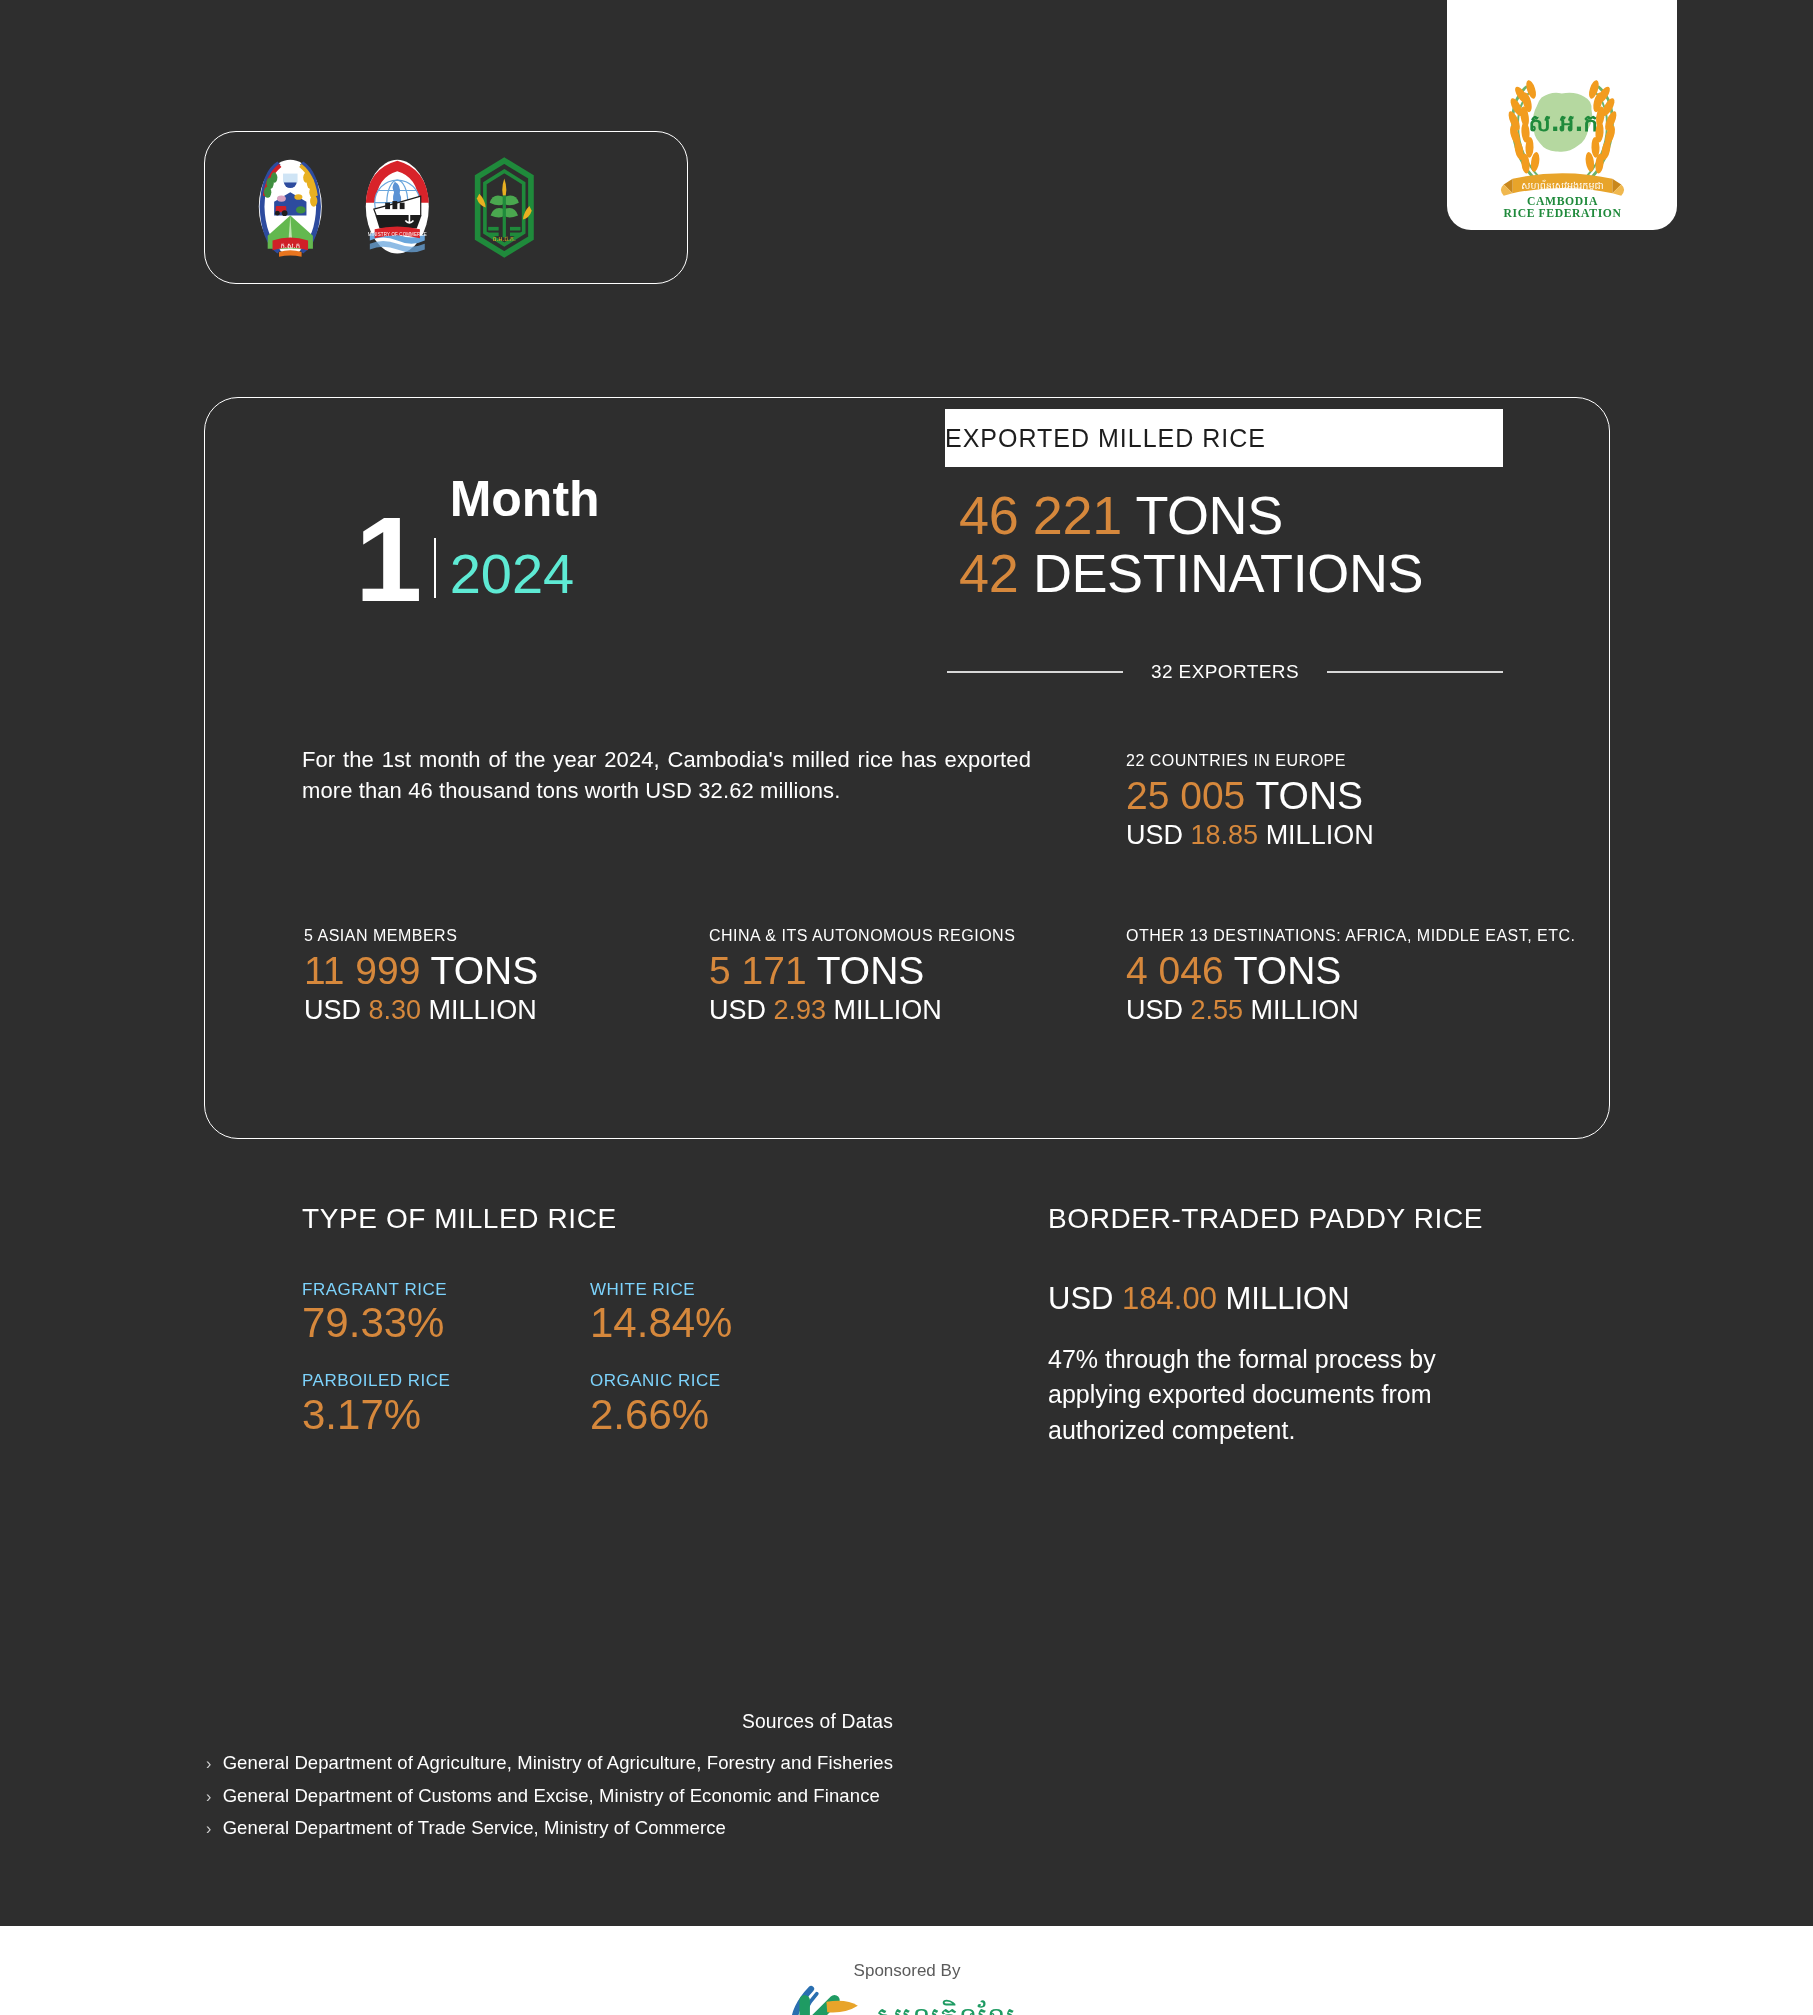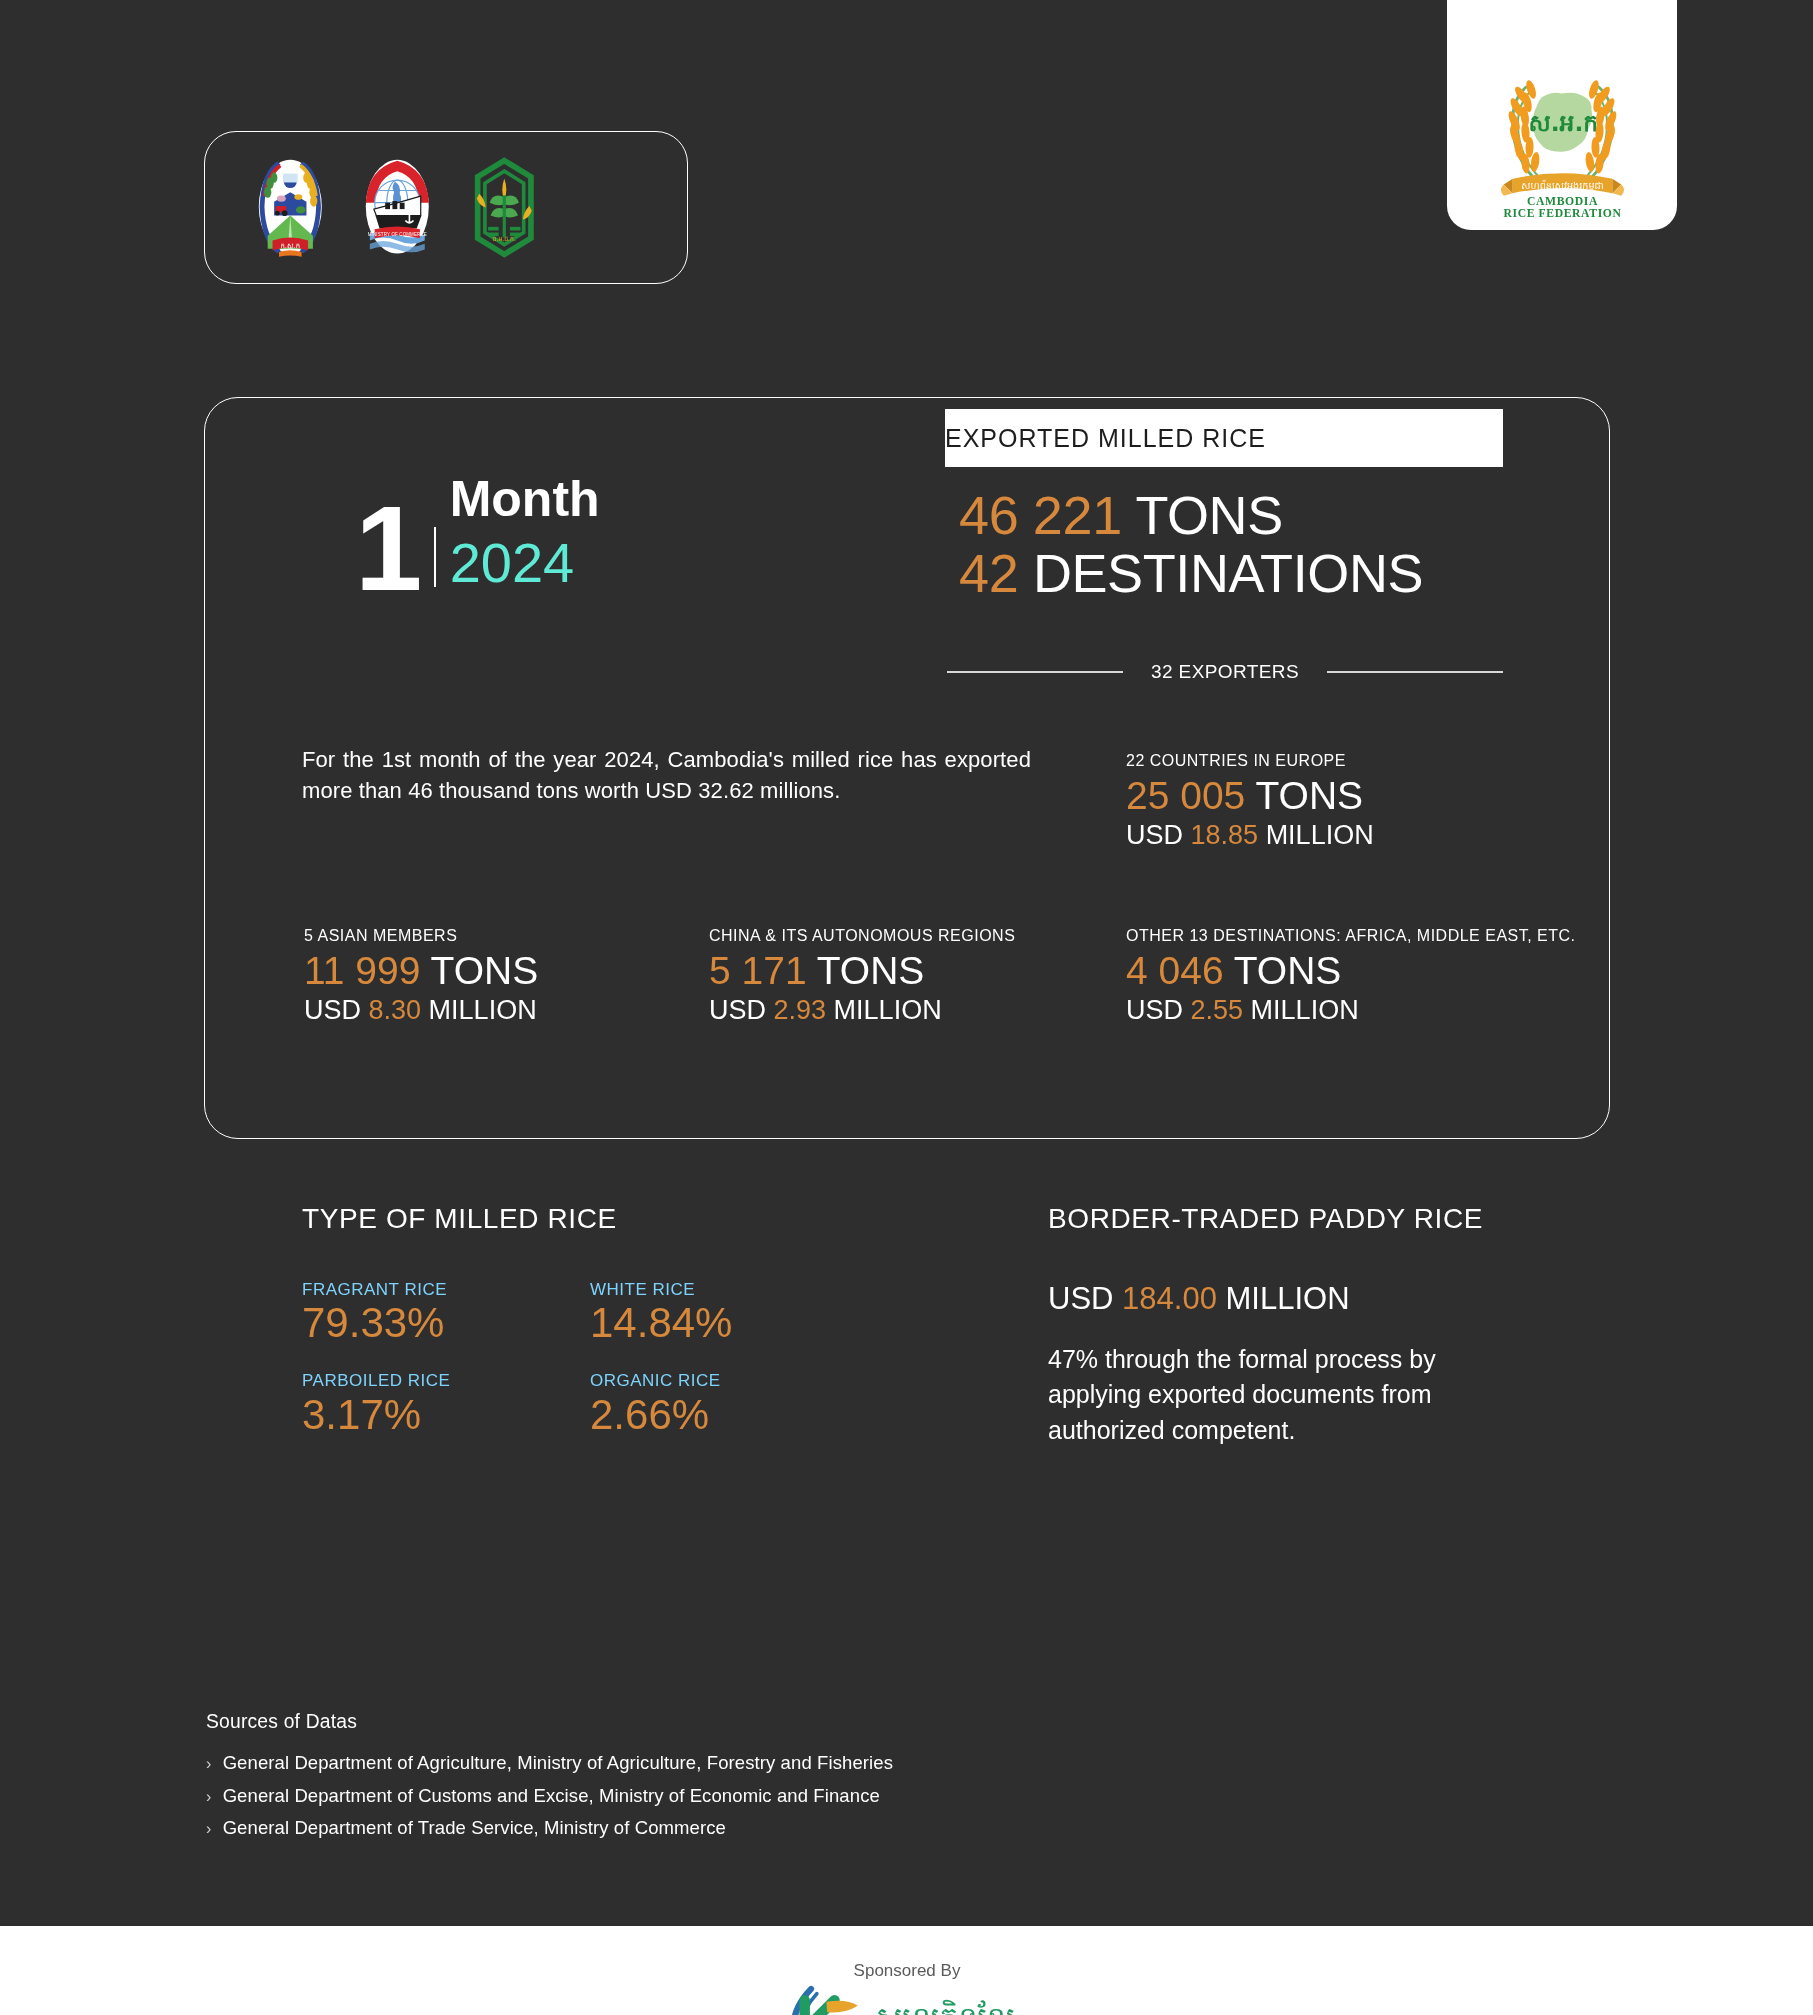--- a/index.html
+++ b/index.html
@@ -57,21 +57,21 @@
     display:flex; align-items:flex-end; gap:13.7px;
   }
   .big-one {
     font-size:121px; font-weight:700; line-height:0.72;
     color:#ffffff; letter-spacing:-2.4px;
   }
   .month-divider {
     width:2.4px; height:60px; background:#ffffff;
     margin-bottom:5.6px;
   }
-  .month-stack { display:flex; flex-direction:column; gap:11px; padding-bottom:1.6px; }
+  .month-stack { display:flex; flex-direction:column; gap:22px; padding-bottom:1.6px; }
   .month-word { font-size:50px; font-weight:700; line-height:1; color:#ffffff; }
   .year-word  { font-size:56px; font-weight:400; line-height:1; color:#5eead4; }
 
   .stat-hero { position:absolute; left:943px; top:486px; }
   .hero-line {
     font-size:54px; font-weight:300; line-height:1.08;
     letter-spacing:-0.4px; white-space:nowrap;
     font-stretch:condensed;
   }
   .hl-num { color:#d6883c;margin-left:16px; }
@@ -138,21 +138,21 @@
 
   .paddy-block { position:absolute; left:1048px; top:1278px; }
   .paddy-tons { font-size:44px; font-weight:300; line-height:1.02; white-space:nowrap; font-stretch:condensed; }
   .paddy-usd  { font-size:31px;  font-weight:300; line-height:1.2; margin-top:2.4px; white-space:nowrap; font-stretch:condensed; }
   .paddy-note {
     margin-top:24px; font-size:25px; font-weight:300;
     line-height:1.42; color:#ffffff; width:484px;
   }
 
   
-  .sources { position:absolute; left:206px; top:1711px; }
+  .sources { position:absolute; left:206px; top:1711px;text-align:right; }
   .sources-title { font-size:19.3px; font-weight:300; letter-spacing:0.2px; }
   .sources-list { margin-top:19.3px; display:flex; flex-direction:column; gap:10.5px; }
   .src-item { display:flex; align-items:baseline; gap:11.3px; }
   .src-chev { font-size:16px; color:#cfcfcf; line-height:1; }
   .src-text { font-size:18.5px; font-weight:300; letter-spacing:0.1px; }
 
   
   .sponsor-band {
     position:absolute; left:0; top:1926px;
     width:1814px; height:177px;

